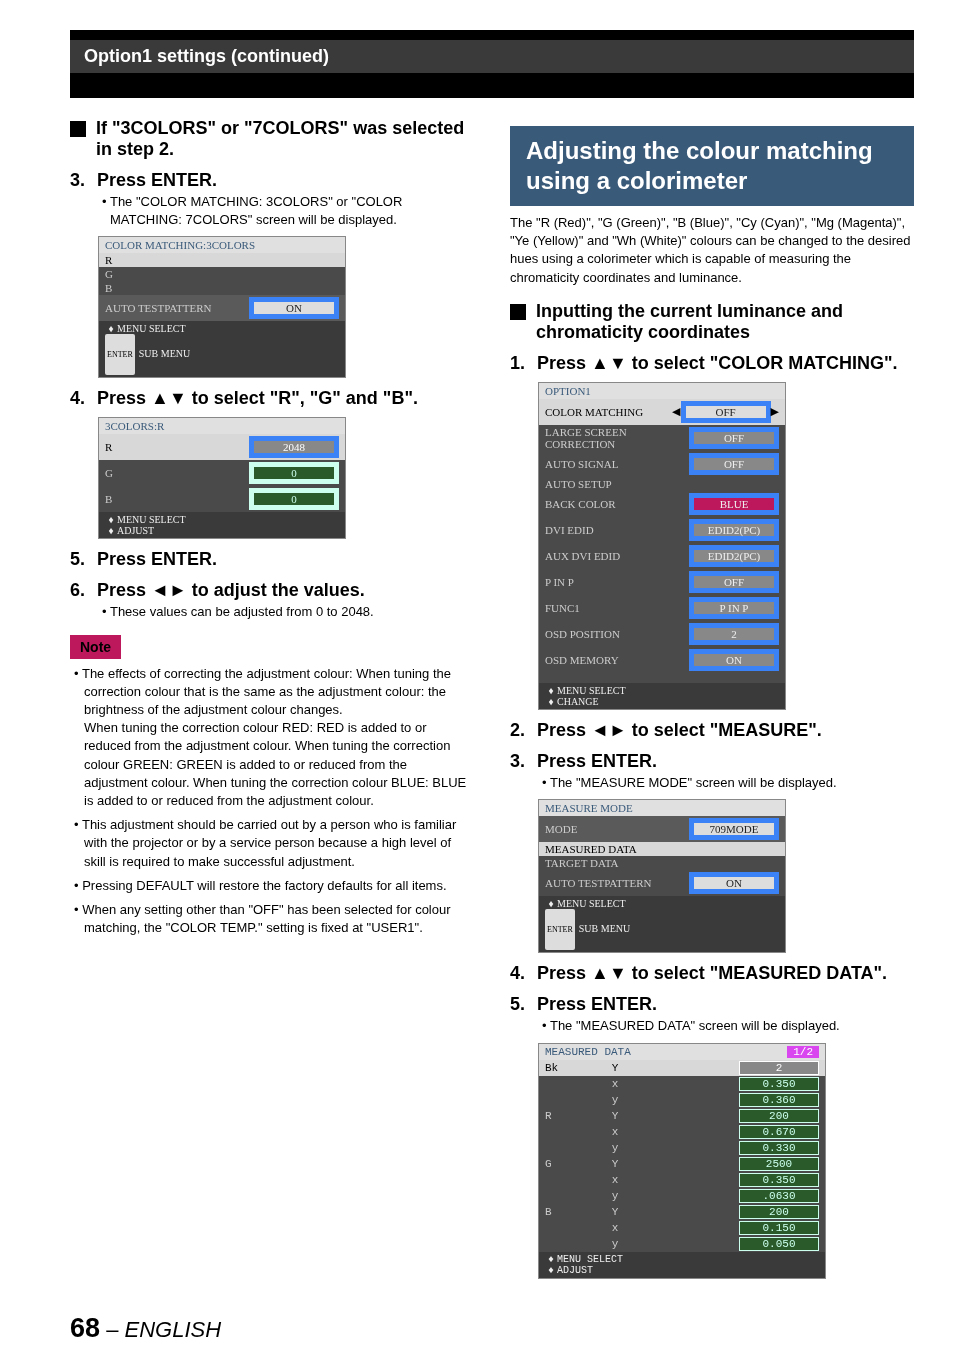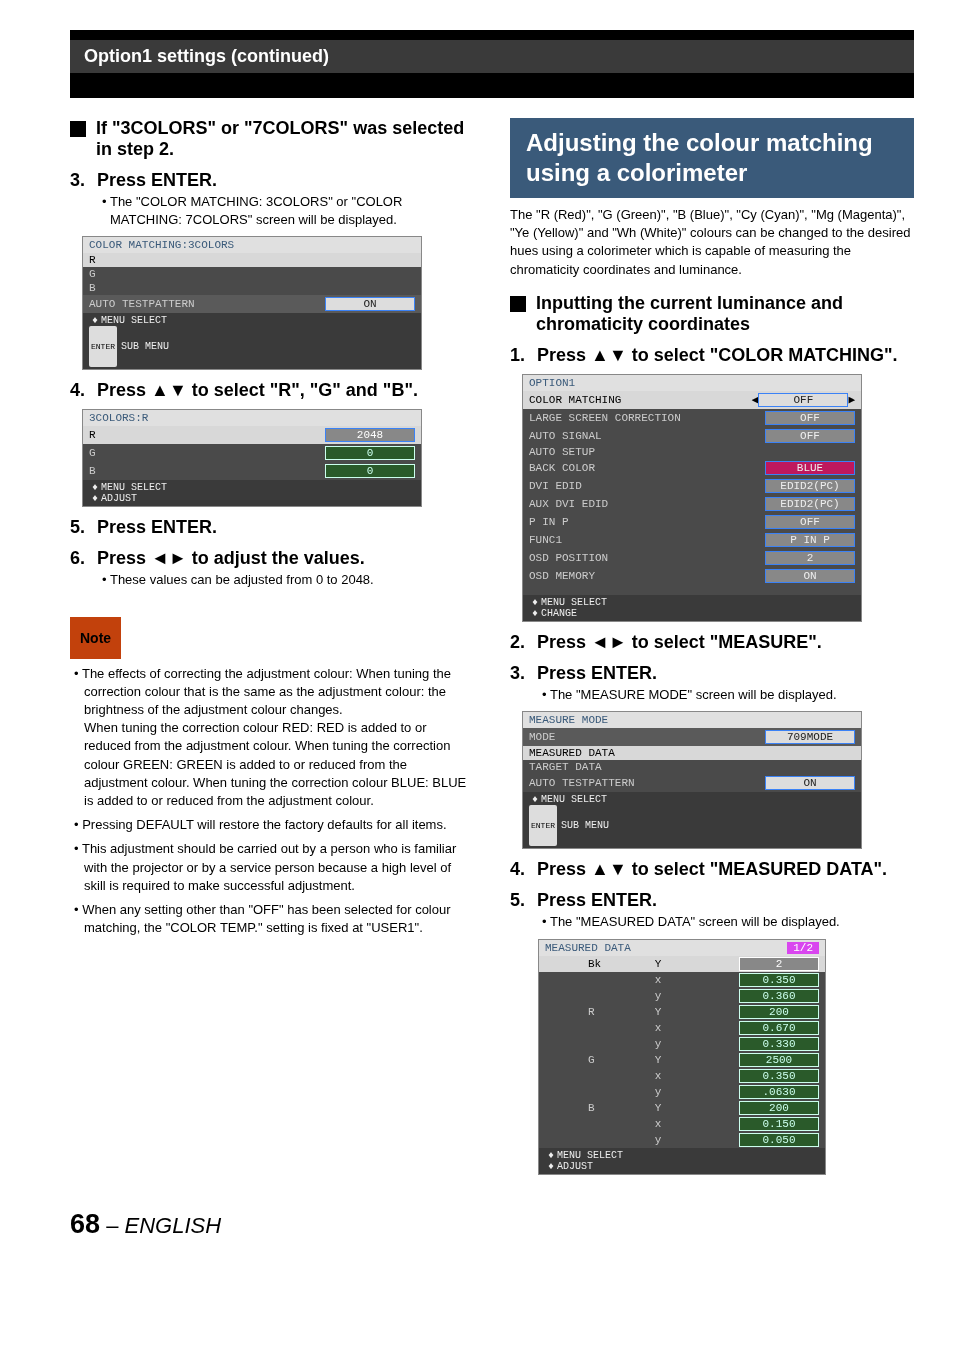--- a/index.html
+++ b/index.html
@@ -58,45 +58,45 @@
   .step .num { display:inline-block; width:22px; text-indent:0;}
   .sub-bullet {
     font-size: 13px;
     padding-left: 40px;
     margin-top: 2px;
     line-height: 1.35;
     text-indent: -8px;
   }
   .sub-bullet::before { content: "• "; }
   .menu-box {
-    width: 340px;
-    margin: 8px 0 10px 12px;
+    width: 248px;
+    margin: 8px 0 10px 28px;
     border: 1px solid #888;
-    font-family: Liberation Mono, monospace;
+    font-family: Liberation Serif, serif;
     font-size: 11px;
   }
   .menu-title {
     background: #e0e0e0;
     color: #3a5a7a;
     padding: 2px 6px;
   }
   .menu-row {
     display: flex;
     background: #4a4a4a;
     color: #ccc;
     padding: 1px 6px;
     align-items: center;
   }
   .menu-row.sel { background: #d8d8d8; color:#000;}
   .menu-row.mid { background:#5a5a5a;}
   .menu-row .label { flex: 1; }
   .menu-row .val {
     width: 90px;
     text-align: center;
-    border:1px solid #3b82f6;
+    border:5px solid #3b82f6;
     margin:1px 0;
   }
   .menu-row .val.green { background:#2a5a2a; color:#cfe; border-color:#cfe;}
   .menu-row .val.white { background:#ddd; color:#222;}
   .menu-foot {
     background: #3a3a3a;
     color: #eee;
     padding: 2px 6px;
     font-size: 10px;
   }
@@ -106,45 +106,46 @@
     background:#ddd;
     color:#000;
     font-size:8px;
     padding:16px 2px;
     border-radius:2px;
     margin-right:4px;
     vertical-align:middle;
   }
   .note-tag {
     display: inline-block;
-    background: #c2410c;
+    background: #be185d;
     color: #000;
     font-size: 14px;
     font-weight: bold;
-    padding: 13px 10px;
-    margin: 28px 0 6px 0;
+    padding: 4px 10px;
+    margin: 14px 0 6px 0;
   }
   .note-list {
     font-size: 13px;
     line-height: 1.4;
   }
   .note-list > div {
     padding-left: 14px;
     text-indent: -10px;
     margin-bottom: 6px;
   }
   .note-list > div::before { content: "• "; }
   .big-title {
     background: #3a5a7a;
     color: #fff;
     font-size: 24px;
     font-weight: bold;
     padding: 10px 16px;
     margin-bottom: 8px;
     line-height: 1.25;
+    margin-top: 8px;
   }
   .intro {
     font-size: 13px;
     line-height: 1.4;
     margin-bottom: 14px;
   }
   .page-num {
     margin-top: 24px;
     font-size: 22px;
   }
@@ -166,21 +167,21 @@
   .dt-head .r{margin-left:auto;background:#d946ef;color:#fff;padding:0 6px;}
   .dt-row{
     display:flex;
     background:#4a4a4a;
     color:#ccc;
     align-items:center;
     padding:0 6px;
     height:16px;
   }
   .dt-row.sel{background:#d8d8d8;color:#000;}
-  .dt-row .c1{width:40px;margin-left:43px;}
+  .dt-row .c1{width:40px;}
   .dt-row .c2{width:60px;text-align:center;}
   .dt-row .vbox{
     margin-left:auto;
     width:80px;
     text-align:center;
     background:#2a5a2a;
     color:#cfe;
     border:1px solid #cfe;
   }
   .dt-row.sel .vbox{background:#888;color:#fff;border-color:#fff;}
@@ -249,22 +250,22 @@
     </div>
 
     <div class="step"><span class="num">5.</span> <span>Press ENTER.</span></div>
     <div class="step"><span class="num">6.</span> <span>Press ◄► to adjust the values.</span></div>
     <div class="sub-bullet">These values can be adjusted from 0 to 2048.</div>
 
     <div class="note-tag">Note</div>
     <div class="note-list">
       <div style="white-space:pre-line">The effects of correcting the adjustment colour: When tuning the correction colour that is the same as the adjustment colour: the brightness of the adjustment colour changes.
 When tuning the correction colour RED: RED is added to or reduced from the adjustment colour. When tuning the correction colour GREEN: GREEN is added to or reduced from the adjustment colour. When tuning the correction colour BLUE: BLUE is added to or reduced from the adjustment colour.</div>
+      <div>This adjustment should be carried out by a person who is familiar with the projector or by a service person because a high level of skill is required to make successful adjustment.</div>
       <div>Pressing DEFAULT will restore the factory defaults for all items.</div>
-      <div>This adjustment should be carried out by a person who is familiar with the projector or by a service person because a high level of skill is required to make successful adjustment.</div>
       <div>When any setting other than "OFF" has been selected for colour matching, the "COLOR TEMP." setting is fixed at "USER1".</div>
     </div>
   </div>
 
   <div class="col">
     <div class="big-title">Adjusting the colour matching using a colorimeter</div>
     <div class="intro">The "R (Red)", "G (Green)", "B (Blue)", "Cy (Cyan)", "Mg (Magenta)", "Ye (Yellow)" and "Wh (White)" colours can be changed to the desired hues using a colorimeter which is capable of measuring the chromaticity coordinates and luminance.</div>
 
     <div class="sq-heading">
       <span class="sq"></span>

